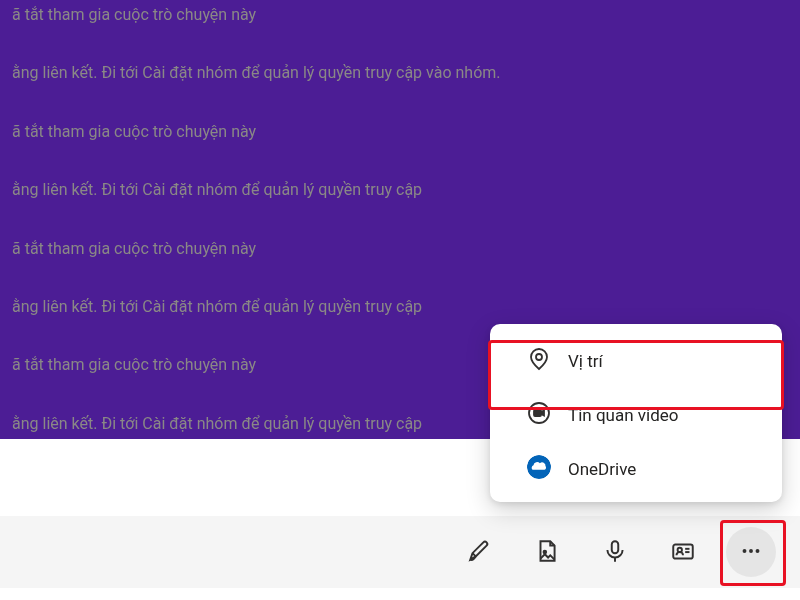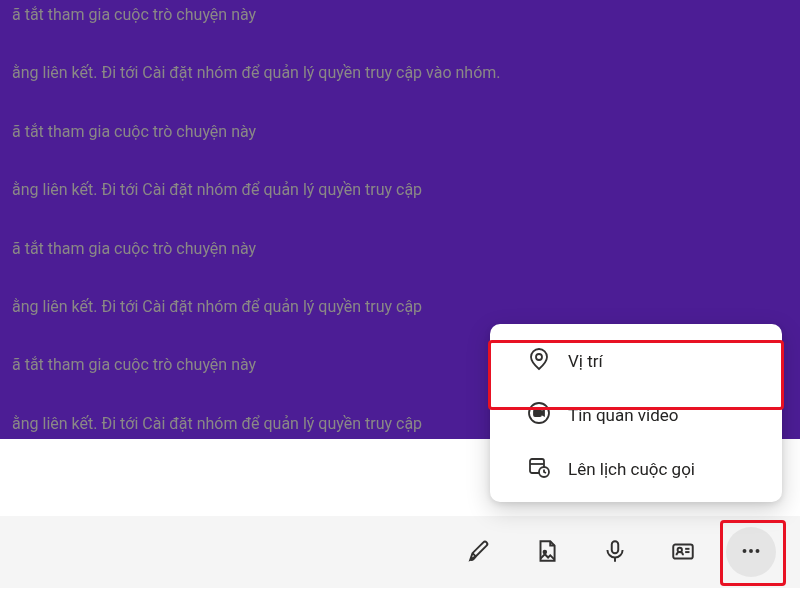--- a/index.html
+++ b/index.html
@@ -131,28 +131,26 @@
       <svg viewBox="0 0 24 24" fill="none" stroke="#323130" stroke-width="1.8">
         <circle cx="12" cy="12" r="10"></circle>
         <rect x="7" y="9" width="7" height="6" rx="1" fill="#323130"></rect>
         <path d="M14 11 L17 9.5 L17 14.5 L14 13 Z" fill="#323130"></path>
       </svg>
     </span>
     <span class="menu-label">Tin quản video</span>
   </div>
   <div class="menu-item">
     <span class="menu-icon">
-      <svg viewBox="0 0 24 24" fill="none" stroke="#323130" stroke-width="1.8">
-        <rect x="3" y="4" width="14" height="14" rx="2"></rect>
-        <line x1="3" y1="9" x2="17" y2="9"></line>
-        <circle cx="17" cy="17" r="5" fill="#fff"></circle>
-        <path d="M17 14.5 L17 17 L19 18"></path>
-      </svg>
-    </span>
-    <span class="menu-label">Lên lịch cuộc gọi</span>
+      <svg class="onedrive-icon" viewBox="0 0 26 26">
+        <circle cx="13" cy="13" r="13" fill="#0364b8"></circle>
+        <path d="M6 16 a3 3 0 0 1 1-5 a4 4 0 0 1 7-2 a3.5 3.5 0 0 1 6 3 a2.5 2.5 0 0 1 -1 4 Z" fill="#ffffff"></path>
+      </svg>
+    </span>
+    <span class="menu-label">OneDrive</span>
   </div>
 </div>
 
 <div class="composer-bar">
   <button class="composer-btn" aria-label="Format">
     <span>
       <svg viewBox="0 0 24 24" fill="none" stroke="#323130" stroke-width="1.8">
         <path d="M4 20 L6 14 L16 4 a2 2 0 0 1 3 3 L9 17 Z"></path>
         <path d="M6 14 L9 17"></path>
         <path d="M4 20 c2 1 4 -1 5 -3"></path>

